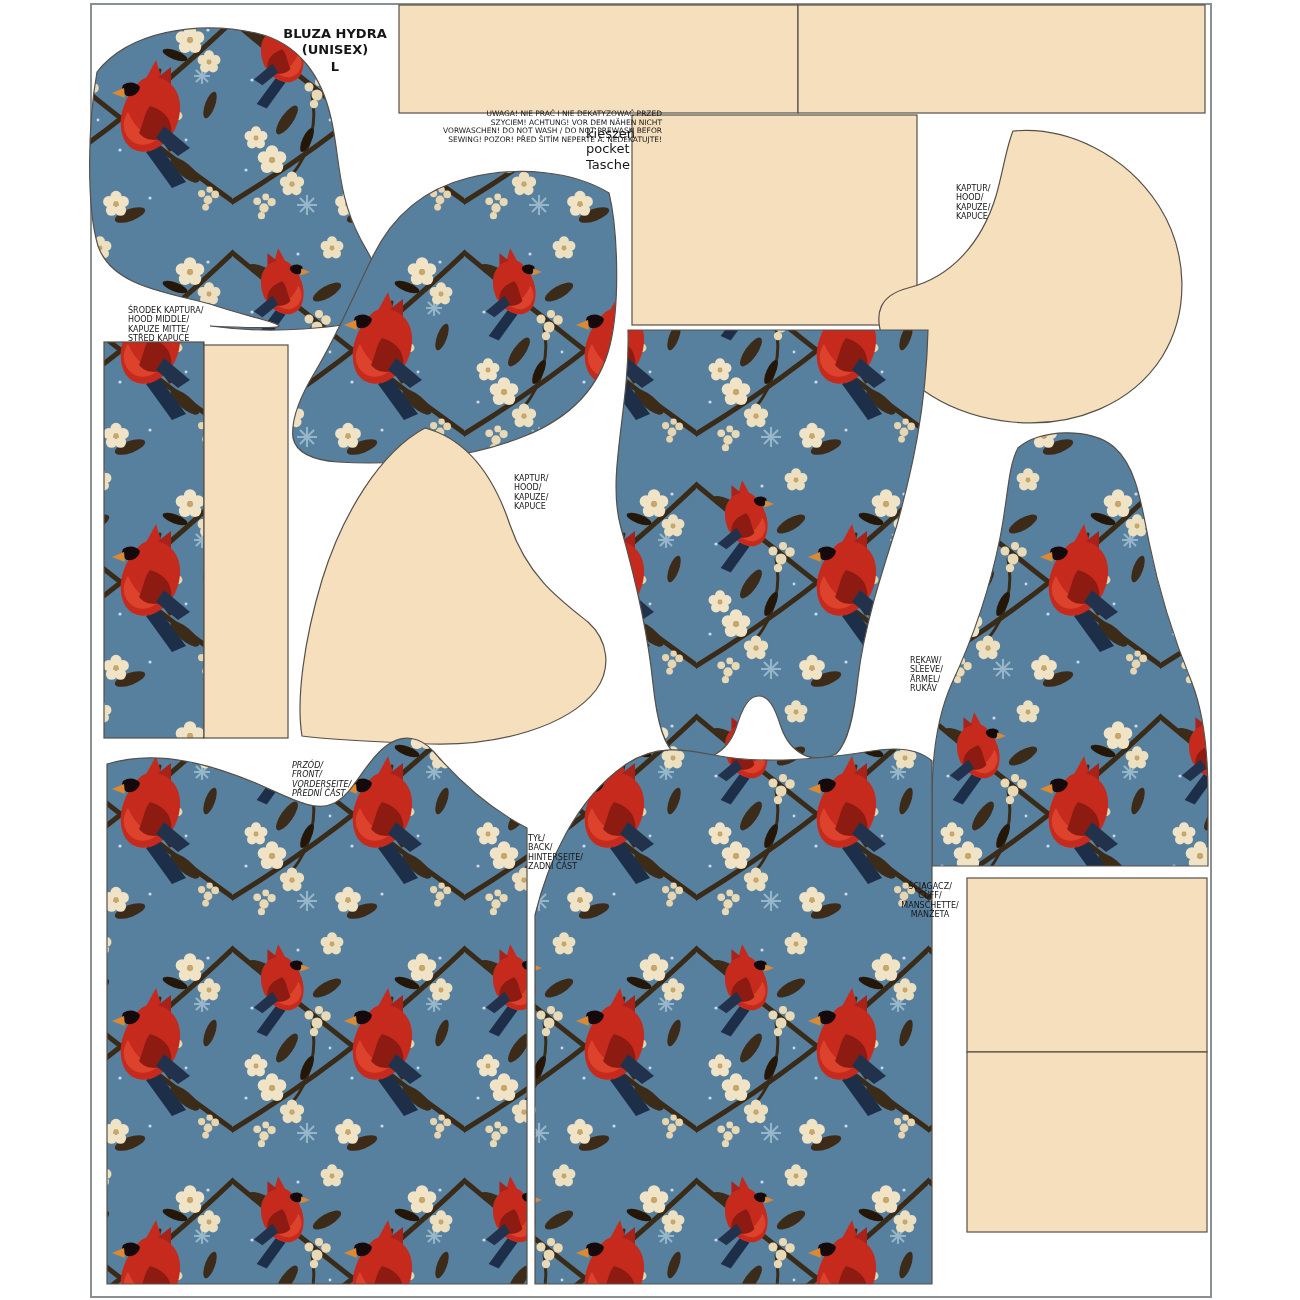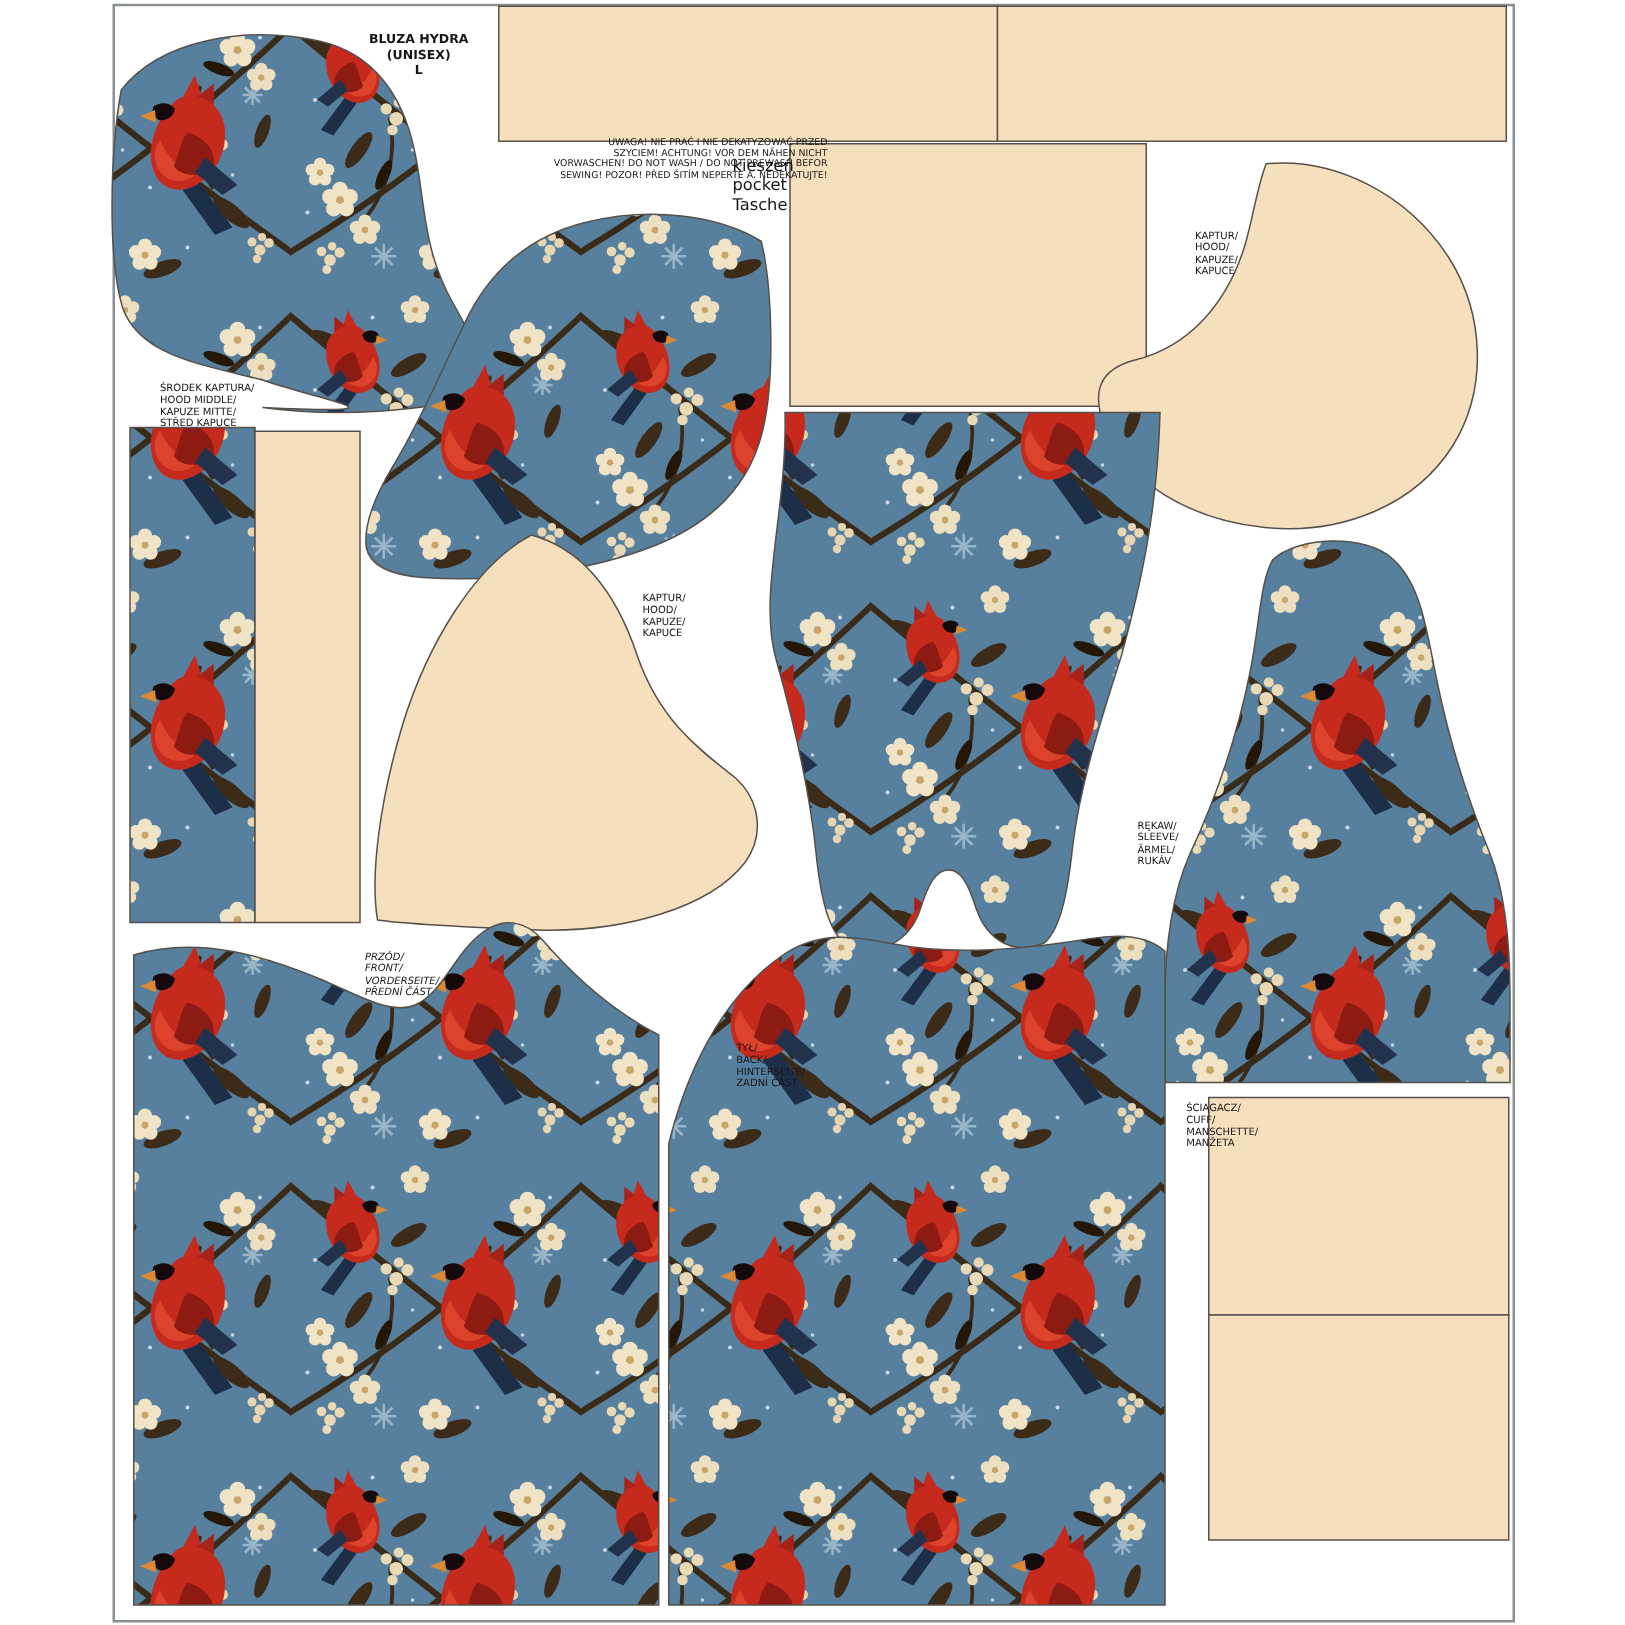--- a/index.html
+++ b/index.html
@@ -3,30 +3,30 @@
 <meta charset="utf-8">
 <style>
   html,body{margin:0;padding:0;background:#ffffff;}
   #sheet{position:relative;width:1300px;height:1300px;background:#ffffff;overflow:hidden;
          font-family:"DejaVu Sans","Liberation Sans",sans-serif;}
   #shapes{position:absolute;left:0;top:0;}
   .lbl{position:absolute;color:#161616;white-space:pre-line;line-height:1.18;
        font-size:8px;letter-spacing:0;}
   .lbl.small{font-size:7px;}
   #title-block{left:268px;top:26px;width:134px;text-align:center;font-weight:bold;
-               font-size:10px;line-height:1.25;}
+               font-size:13px;line-height:1.25;}
   #warning-block{left:428px;top:110px;width:234px;text-align:right;font-size:7.5px;line-height:1.16;}
   #pocket-note{left:586px;top:126px;width:44px;text-align:left;font-size:13px;}
   #label-hood-middle{left:128px;top:306px;}
   #label-hood-center{left:514px;top:474px;}
   #label-hood-right{left:956px;top:184px;}
   #label-sleeve{left:862px;top:656px;margin-left:48px;}
   #label-front{left:292px;top:761px;font-style:italic;}
-  #label-back{left:548px;top:834px;padding-left:41px;}
-  #label-cuff{left:949px;top:882px;width:64px;text-align:left;}
+  #label-back{left:528px;top:834px;}
+  #label-cuff{left:898px;top:882px;width:64px;text-align:center;}
 </style>
 </head>
 <body>
 
 <div id="sheet">
 
   <svg id="shapes" width="1300" height="1300" viewBox="0 0 1300 1300" xmlns="http://www.w3.org/2000/svg">
     <defs>
       <g id="fl">
         <circle cx="0" cy="-8.5" r="6.2"></circle>

